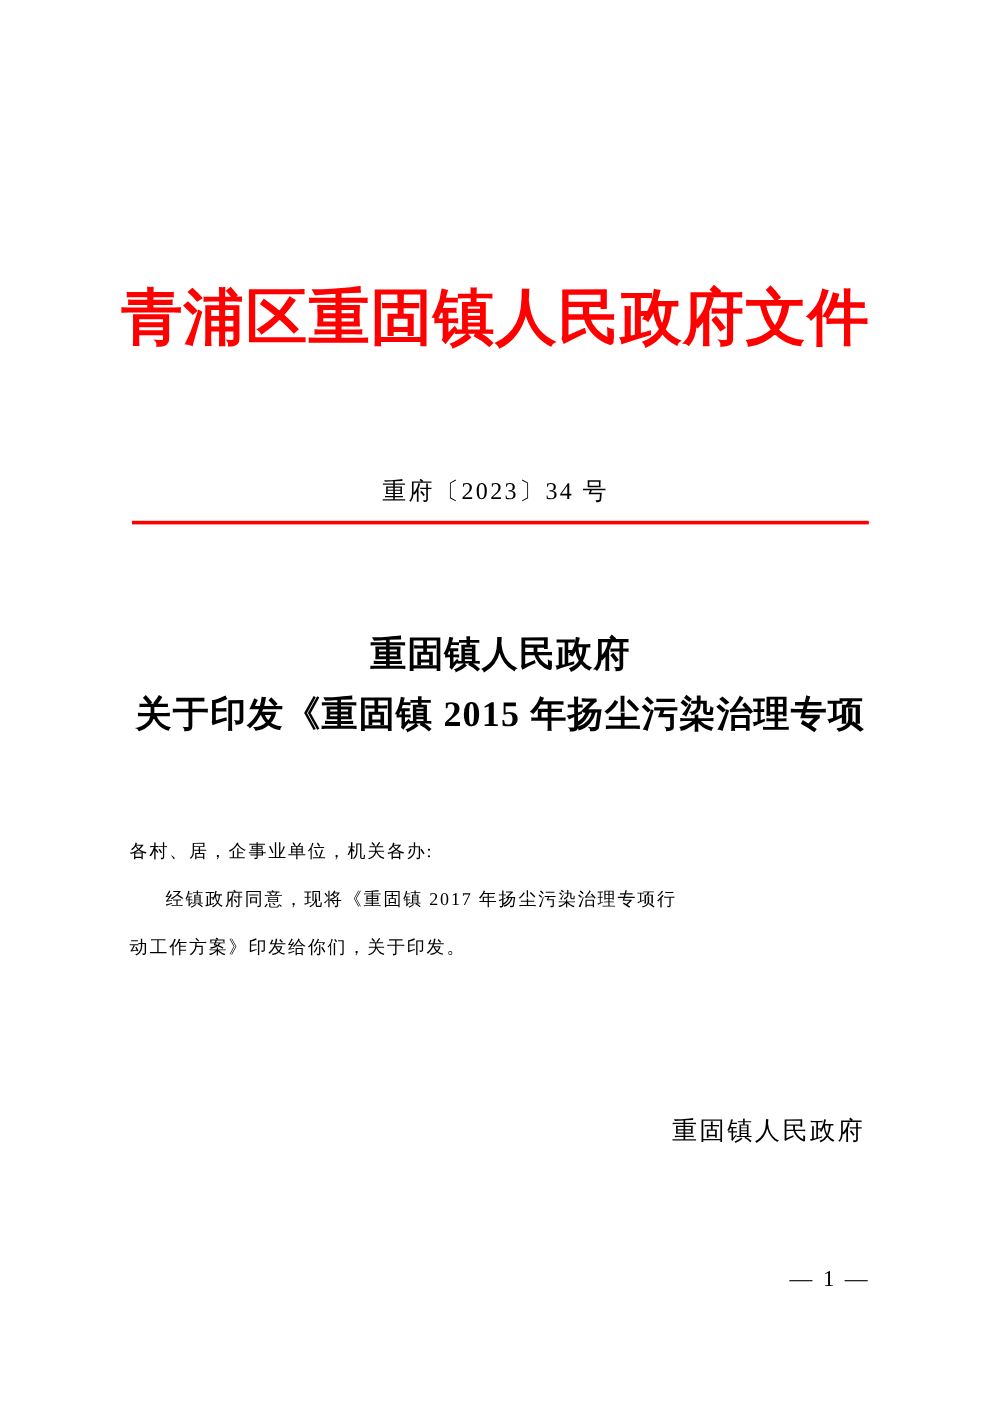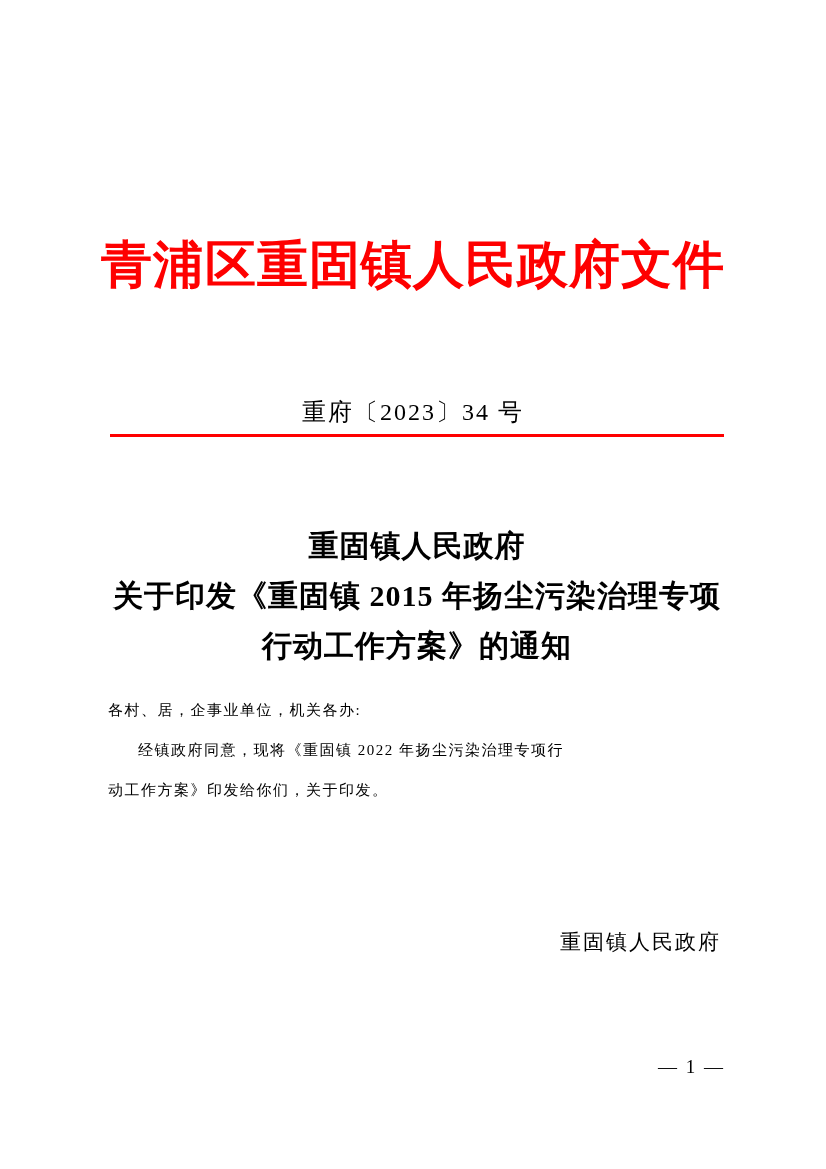--- a/index.html
+++ b/index.html
@@ -34,21 +34,21 @@
     color: var(--accent-red);
     white-space:nowrap;
   }
   
   .doc-number{
     position:absolute;
     top:396px;
     left:0;
     width:100%;
     text-align:center;
-    font-size:24px;
+    font-size:20px;
     letter-spacing:2px;
     color: var(--text-color);
     white-space:nowrap;
   }
   
   .red-rule{
     position:absolute;
     top:434px;
     left:110px;
     width:614px;
@@ -112,26 +112,25 @@
 
   <div class="letterhead-title">青浦区重固镇人民政府文件</div>
 
   <div class="doc-number">重府〔2023〕34 号</div>
 
   <div class="red-rule"></div>
 
   <div class="notice-title">
     <div class="title-line">重固镇人民政府</div>
     <div class="title-line">关于印发《重固镇 2015 年扬尘污染治理专项</div>
-    <div class="title-line">行动工作方案》的通知</div>
   </div>
 
   <div class="notice-body">
     <div class="line">各村、居，企事业单位，机关各办:</div>
-    <div class="line indent">经镇政府同意，现将《重固镇 2022 年扬尘污染治理专项行</div>
+    <div class="line indent">经镇政府同意，现将《重固镇 2017 年扬尘污染治理专项行</div>
     <div class="line">动工作方案》印发给你们，关于印发。</div>
   </div>
 
   <div class="signature">
     <div>重固镇人民政府</div>
   </div>
 
   <div class="page-footer">— 1 —</div>
 
 </div>

